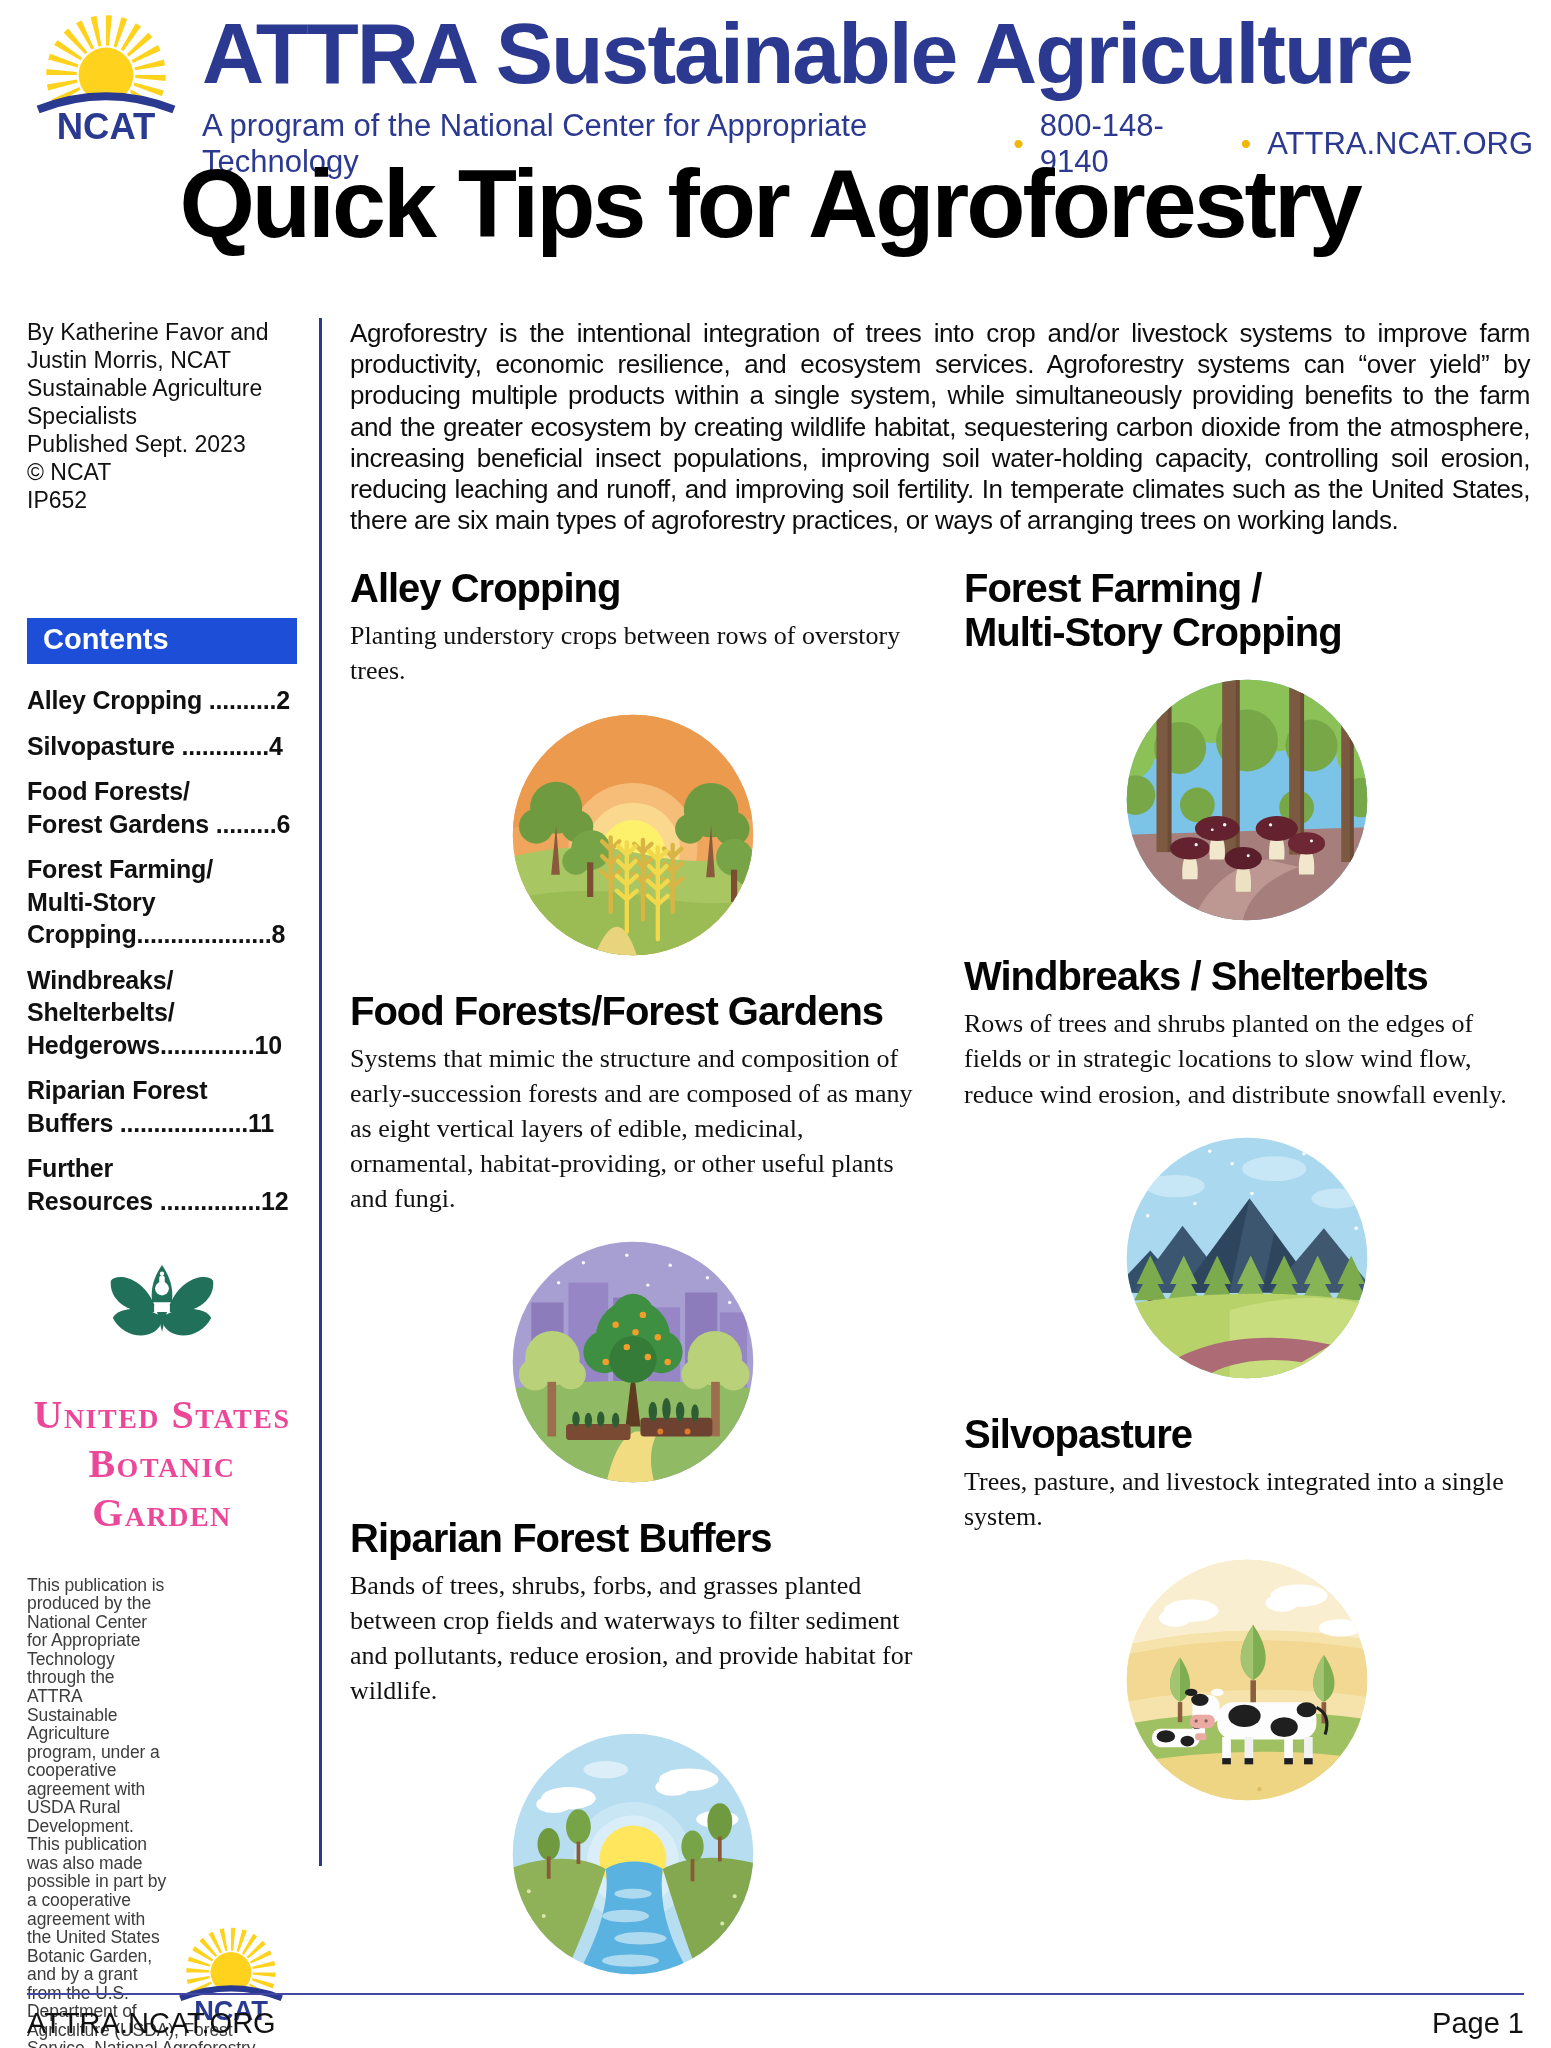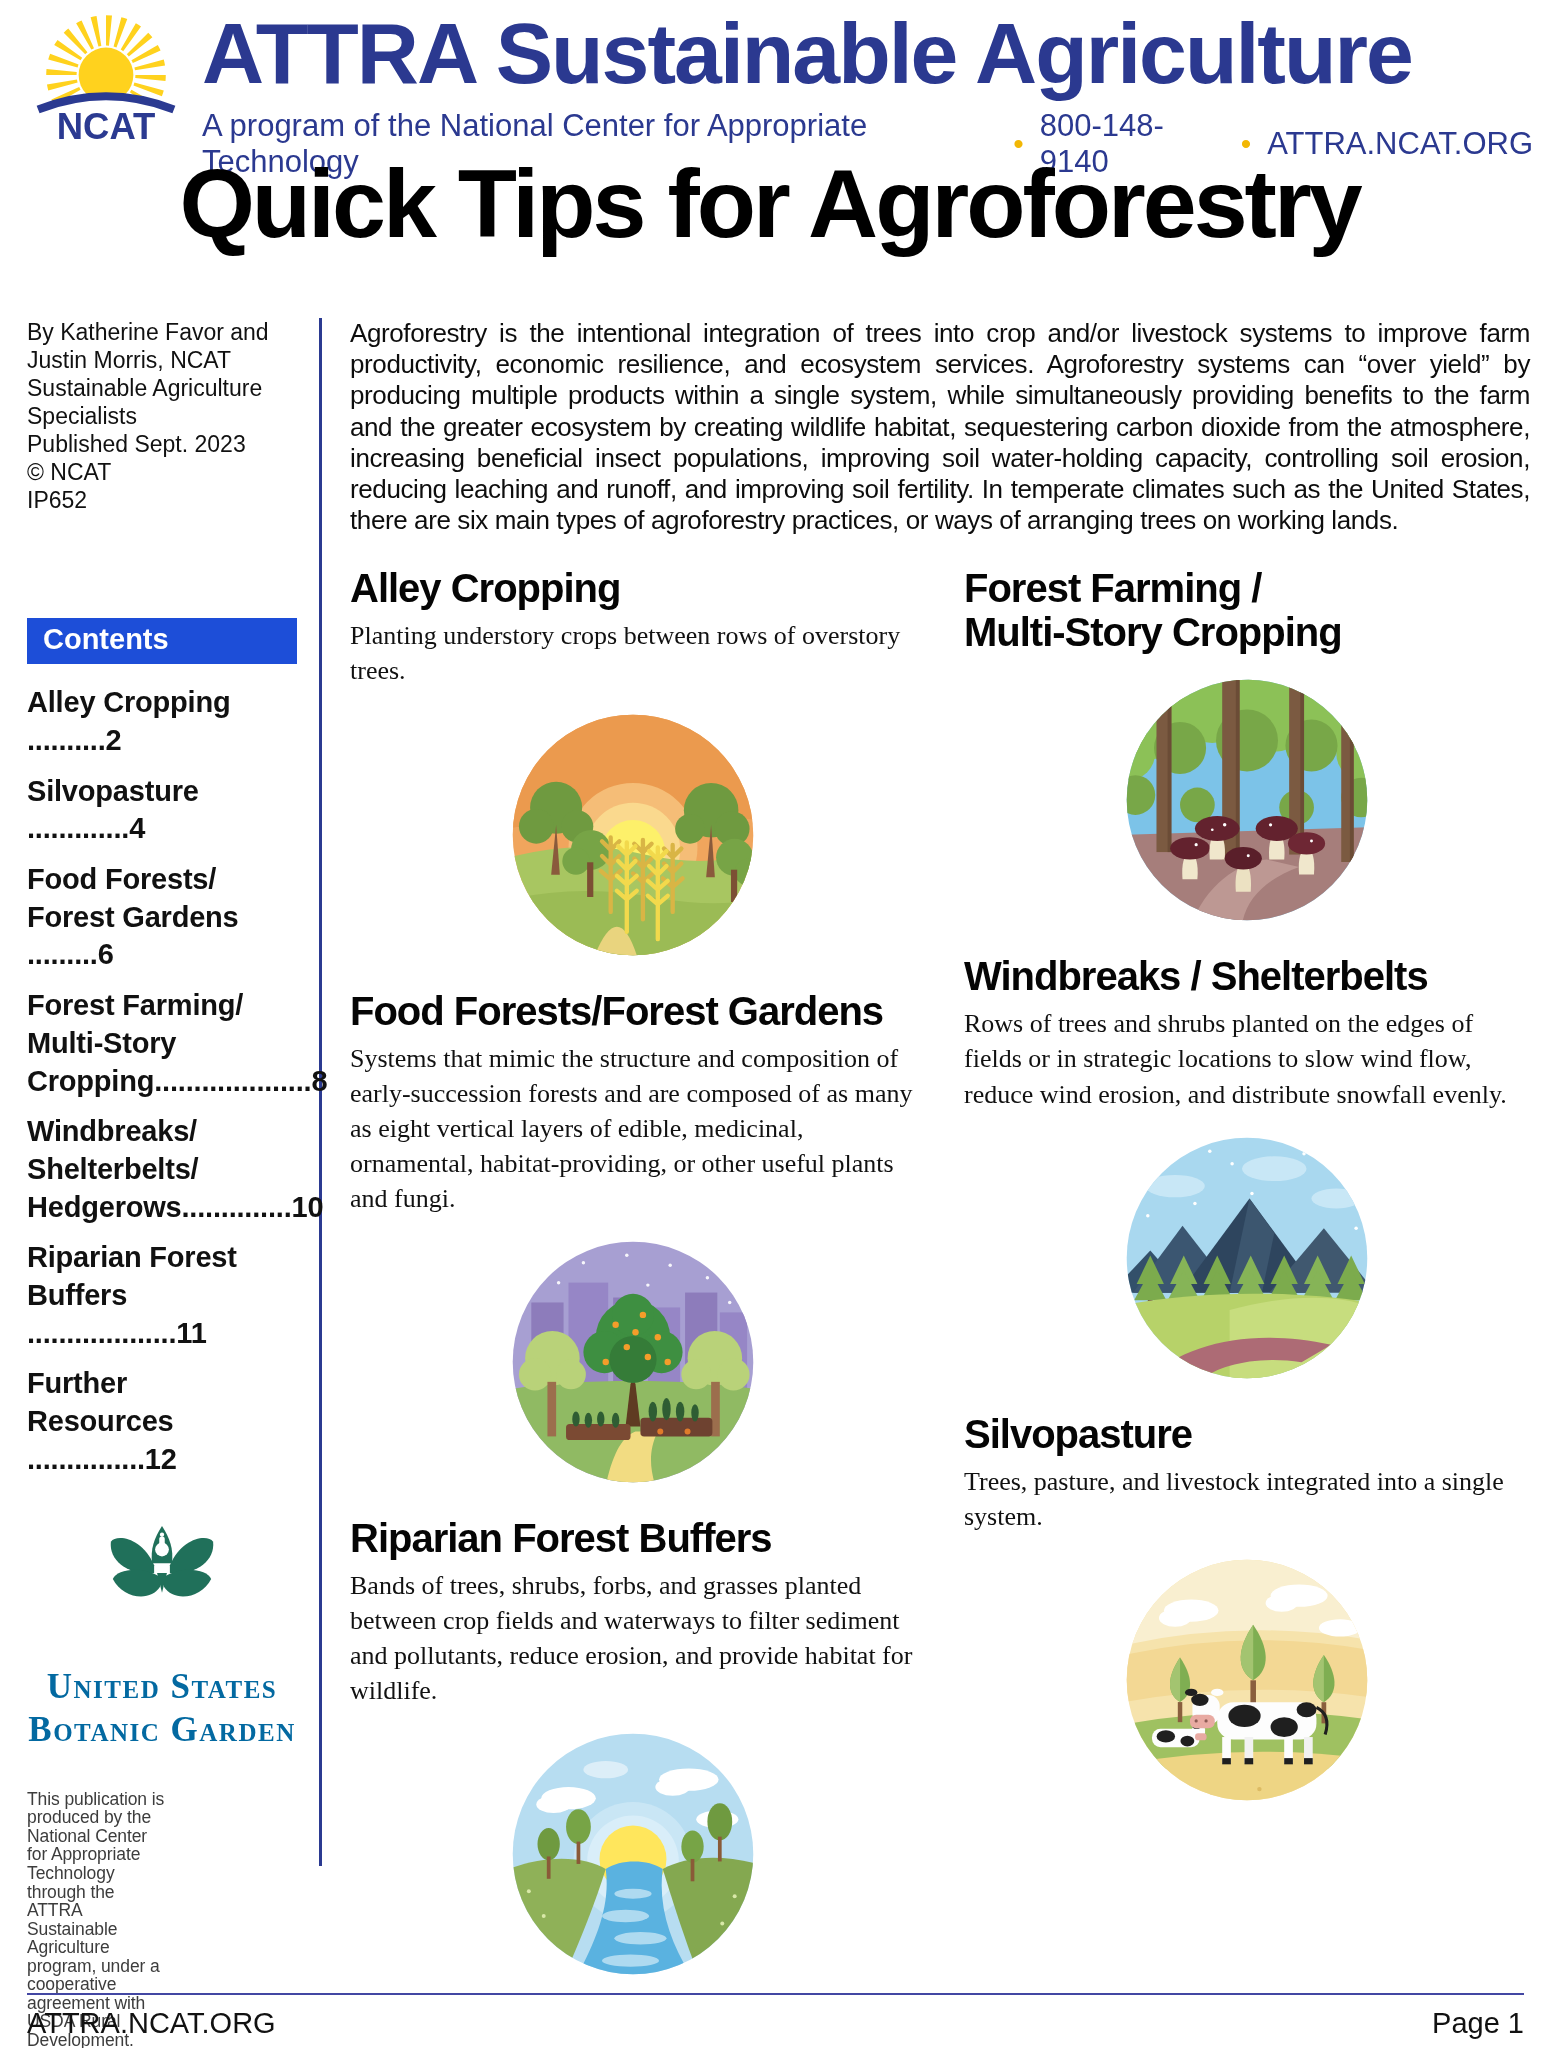--- a/index.html
+++ b/index.html
@@ -24,26 +24,26 @@
   .sidebar { width:295px; flex:0 0 295px; padding-right:22px; border-right:3px solid #2b3a91;
              align-self:flex-start; height:1548px; }
   .main { flex:1; padding-left:28px; }
 
   
   .byline-block { font-size:23px; line-height:1.22; color:#111; }
   .byline-block div { margin:0; }
   .contents-bar { margin-top:104px; background:#1d4ed8; color:#fff; font-weight:bold; font-size:29px;
                   padding:5px 10px 8px 16px; }
   .toc { margin-top:20px; }
-  .toc-item { margin:13px 0; font-weight:bold; font-size:29px; line-height:1.3; letter-spacing:-0.2px; cursor:pointer; }
+  .toc-item { margin:13px 0; font-weight:bold; font-size:25px; line-height:1.3; letter-spacing:-0.2px; cursor:pointer; }
   .toc-label { white-space:pre-line; }
   .usbg { margin-top:42px; text-align:center; }
   .usbg svg { width:118px; height:118px; }
-  .usbg-name { margin-top:24px; font-family:"Liberation Serif", serif; font-variant:small-caps;
-               color:#0369a1; font-size:35px; line-height:1.22; letter-spacing:1.5px; font-weight:bold; }
+  .usbg-name { margin-top:10px; font-family:"Liberation Serif", serif; font-variant:small-caps;
+               color:#ec4899; font-size:40px; line-height:1.22; letter-spacing:1.5px; font-weight:bold; }
   .fineprint-wrap { margin-top:38px; width:262px; }
   .ncat-float { float:right; width:116px; height:88px; margin-top:348px; margin-left:4px; }
   .fineprint { font-size:17.5px; line-height:1.06; color:#3d3d3d; letter-spacing:-0.1px; }
 
   
   .intro { font-size:26px; line-height:1.2; letter-spacing:-0.4px; text-align:justify; color:#0d0d0d; }
   .columns { display:flex; gap:48px; margin-top:6px; }
   .col { flex:1; min-width:0; }
   .topic h2 { font-size:40px; font-weight:bold; letter-spacing:-1px; line-height:1.1;
               margin:30px 0 8px; white-space:pre-line; color:#050505; }

